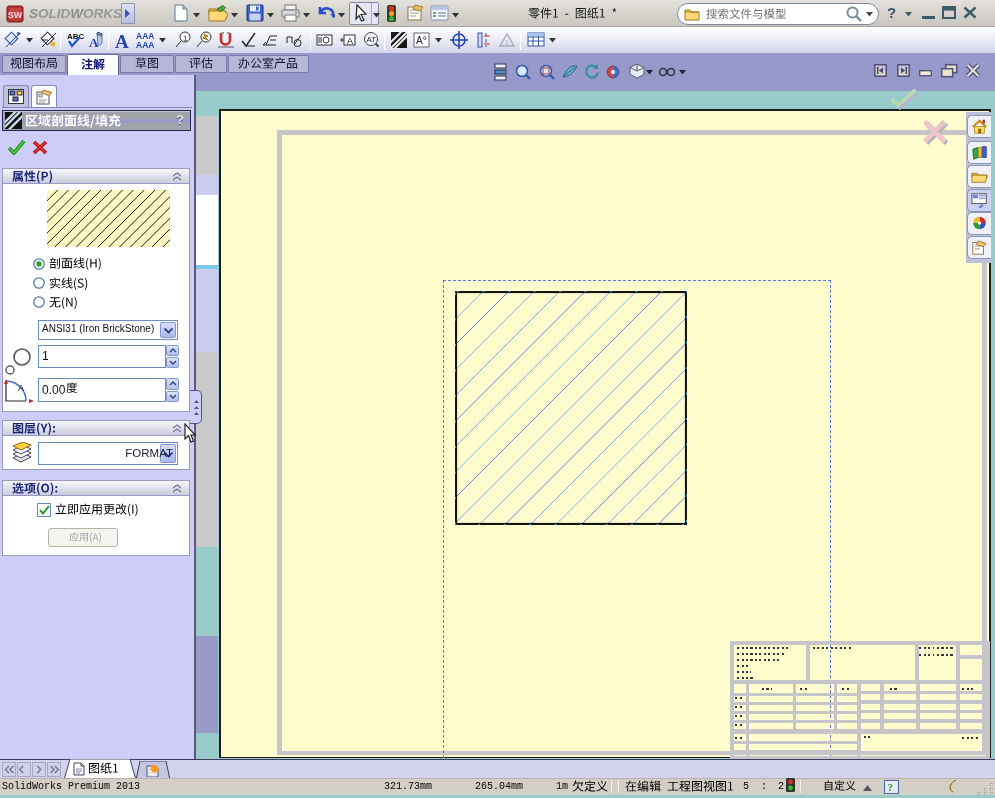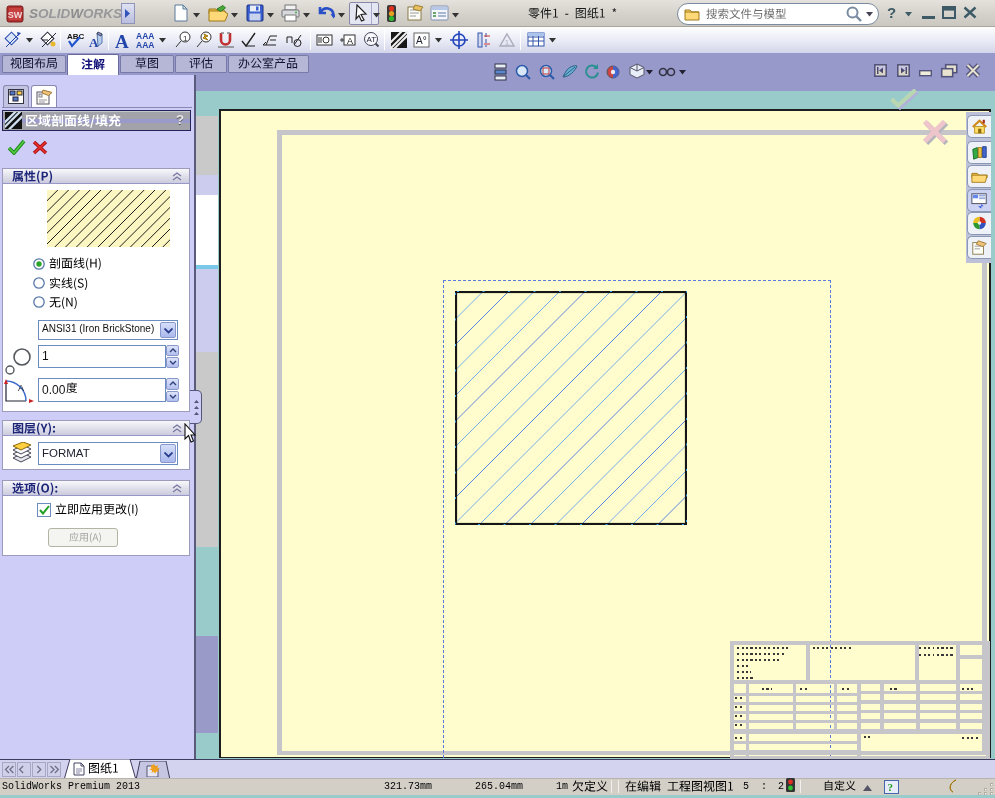--- a/index.html
+++ b/index.html
@@ -654,21 +654,21 @@
 <path d="M2 16l8 4 10-5-8-4z" fill="#e8e8f0" stroke="#445"></path>
 <path d="M2 12l8 4 10-5-8-4z" fill="#fff" stroke="#445"></path>
 <path d="M2 8l8 4 10-5-8-4z" fill="#f8f8ff" stroke="#445"></path>
 <path d="M2 4l8 4 10-5L12 0z" fill="#ffd040" stroke="#886808"></path>
   </svg>
 <div style="position:absolute;left:38px;top:442px;width:140px;height:23px;background:#fff;border:1px solid #6a8cc0;"></div>
 <div style="position:absolute;left:160px;top:444px;width:16px;height:19px;background:linear-gradient(180deg,#d6def8,#aab8ec);border:1px solid #8898cc;border-radius:2px;"></div>
 <svg class="ab" style="left:164px;top:451.5px" width="9" height="6">
     <path d="M0.5 0.5L4.5 4.5L8.5 0.5" fill="none" stroke="#283c8c" stroke-width="1.8"></path>
   </svg>
-<div style="position:absolute;left:42px;top:446.5px;width:131px;height:14px;font-size:10.5px;font-family:Liberation Sans,sans-serif;color:#111;white-space:nowrap;overflow:hidden;"><span style="font-size:11.5px;color:#223;">FORMAT</span></div>
+<div style="position:absolute;left:42px;top:446.5px;width:131px;height:14px;font-size:10.5px;font-family:Liberation Sans,sans-serif;color:#111;white-space:nowrap;overflow:hidden;text-align:right;"><span style="font-size:11.5px;color:#223;">FORMAT</span></div>
 <div style="position:absolute;left:2px;top:480px;width:188px;height:76px;background:#fff;border:1px solid #9c9cba;"></div>
 <div style="position:absolute;left:3px;top:481px;width:186px;height:15px;background:linear-gradient(180deg,#f7f7fb,#cbcbdd);border-bottom:1px solid #9898c8;"></div>
 <div style="position:absolute;left:12px;top:482px;line-height:0;">
     <svg width="47" height="15" viewBox="0 0 47 15" style="overflow:visible">
       <path d="M0.5 1.6C1.2 2.1 2.0 3.0 2.3 3.6L3.5 2.7C3.1 2.1 2.3 1.3 1.6 0.7ZM5.1 0.8C4.8 1.8 4.3 2.9 3.6 3.5C3.9 3.7 4.5 4.1 4.8 4.3C5.1 4.0 5.3 3.6 5.6 3.1H7.1V4.5H3.8V5.8H5.8C5.6 6.9 5.2 7.9 3.6 8.5C3.9 8.7 4.3 9.3 4.4 9.7C6.4 8.8 7.0 7.5 7.2 5.8H8.0V7.9C8.0 9.1 8.2 9.6 9.4 9.6C9.6 9.6 10.1 9.6 10.3 9.6C11.2 9.6 11.5 9.2 11.7 7.6C11.3 7.5 10.7 7.2 10.4 7.0C10.4 8.1 10.3 8.2 10.2 8.2C10.1 8.2 9.7 8.2 9.6 8.2C9.4 8.2 9.4 8.2 9.4 7.9V5.8H11.5V4.5H8.5V3.1H11.0V1.9H8.5V0.5H7.1V1.9H6.1C6.3 1.6 6.3 1.4 6.4 1.1ZM3.3 5.0H0.6V6.4H1.9V9.4C1.4 9.7 0.9 10.1 0.4 10.5L1.3 11.8C2.0 11.0 2.7 10.3 3.1 10.3C3.4 10.3 3.7 10.7 4.2 11.0C5.0 11.5 6.0 11.6 7.4 11.6C8.6 11.6 10.4 11.5 11.3 11.5C11.3 11.1 11.5 10.4 11.7 10.0C10.5 10.2 8.6 10.3 7.4 10.3C6.2 10.3 5.2 10.2 4.4 9.7C3.9 9.4 3.6 9.1 3.3 9.1Z M19.2 4.8V7.3C19.2 8.4 18.8 9.8 15.6 10.6C15.9 10.9 16.3 11.4 16.5 11.7C19.9 10.7 20.7 8.9 20.7 7.3V4.8ZM20.2 9.7C21.1 10.3 22.2 11.1 22.8 11.6L23.7 10.6C23.1 10.1 22.0 9.4 21.1 8.9ZM12.2 8.1 12.6 9.6C13.8 9.2 15.2 8.7 16.7 8.2L16.5 7.0L15.3 7.3V3.1H16.4V1.7H12.4V3.1H13.8V7.7ZM16.9 3.1V8.8H18.3V4.3H21.5V8.7H23.0V3.1H20.2L20.7 2.2H23.6V0.9H16.6V2.2H19.0C18.9 2.5 18.8 2.8 18.7 3.1Z M26.8 13.0 27.9 12.6C26.9 10.8 26.4 8.8 26.4 6.8C26.4 4.9 26.9 2.8 27.9 1.1L26.8 0.6C25.7 2.5 25.0 4.4 25.0 6.8C25.0 9.2 25.7 11.2 26.8 13.0Z M33.2 10.8C35.5 10.8 37.1 9.0 37.1 6.1C37.1 3.2 35.5 1.6 33.2 1.6C30.8 1.6 29.2 3.2 29.2 6.1C29.2 9.0 30.8 10.8 33.2 10.8ZM33.2 9.2C31.8 9.2 31.0 8.0 31.0 6.1C31.0 4.2 31.8 3.1 33.2 3.1C34.5 3.1 35.3 4.2 35.3 6.1C35.3 8.0 34.5 9.2 33.2 9.2Z M39.5 13.0C40.6 11.2 41.3 9.2 41.3 6.8C41.3 4.4 40.6 2.5 39.5 0.6L38.4 1.1C39.4 2.8 39.9 4.9 39.9 6.8C39.9 8.8 39.4 10.8 38.4 12.6Z M44.3 6.2C44.9 6.2 45.4 5.7 45.4 5.1C45.4 4.4 44.9 3.9 44.3 3.9C43.6 3.9 43.2 4.4 43.2 5.1C43.2 5.7 43.6 6.2 44.3 6.2ZM44.3 10.8C44.9 10.8 45.4 10.3 45.4 9.6C45.4 9.0 44.9 8.5 44.3 8.5C43.6 8.5 43.2 9.0 43.2 9.6C43.2 10.3 43.6 10.8 44.3 10.8Z" fill="#1c2478"></path>
     </svg>
   </div>
 <svg class="ab" style="left:172px;top:484px" width="10" height="9" viewBox="0 0 10 9">
 <path d="M1 4l4-3 4 3M1 8l4-3 4 3" fill="none" stroke="#7878a0" stroke-width="1.3"></path>
   </svg>

